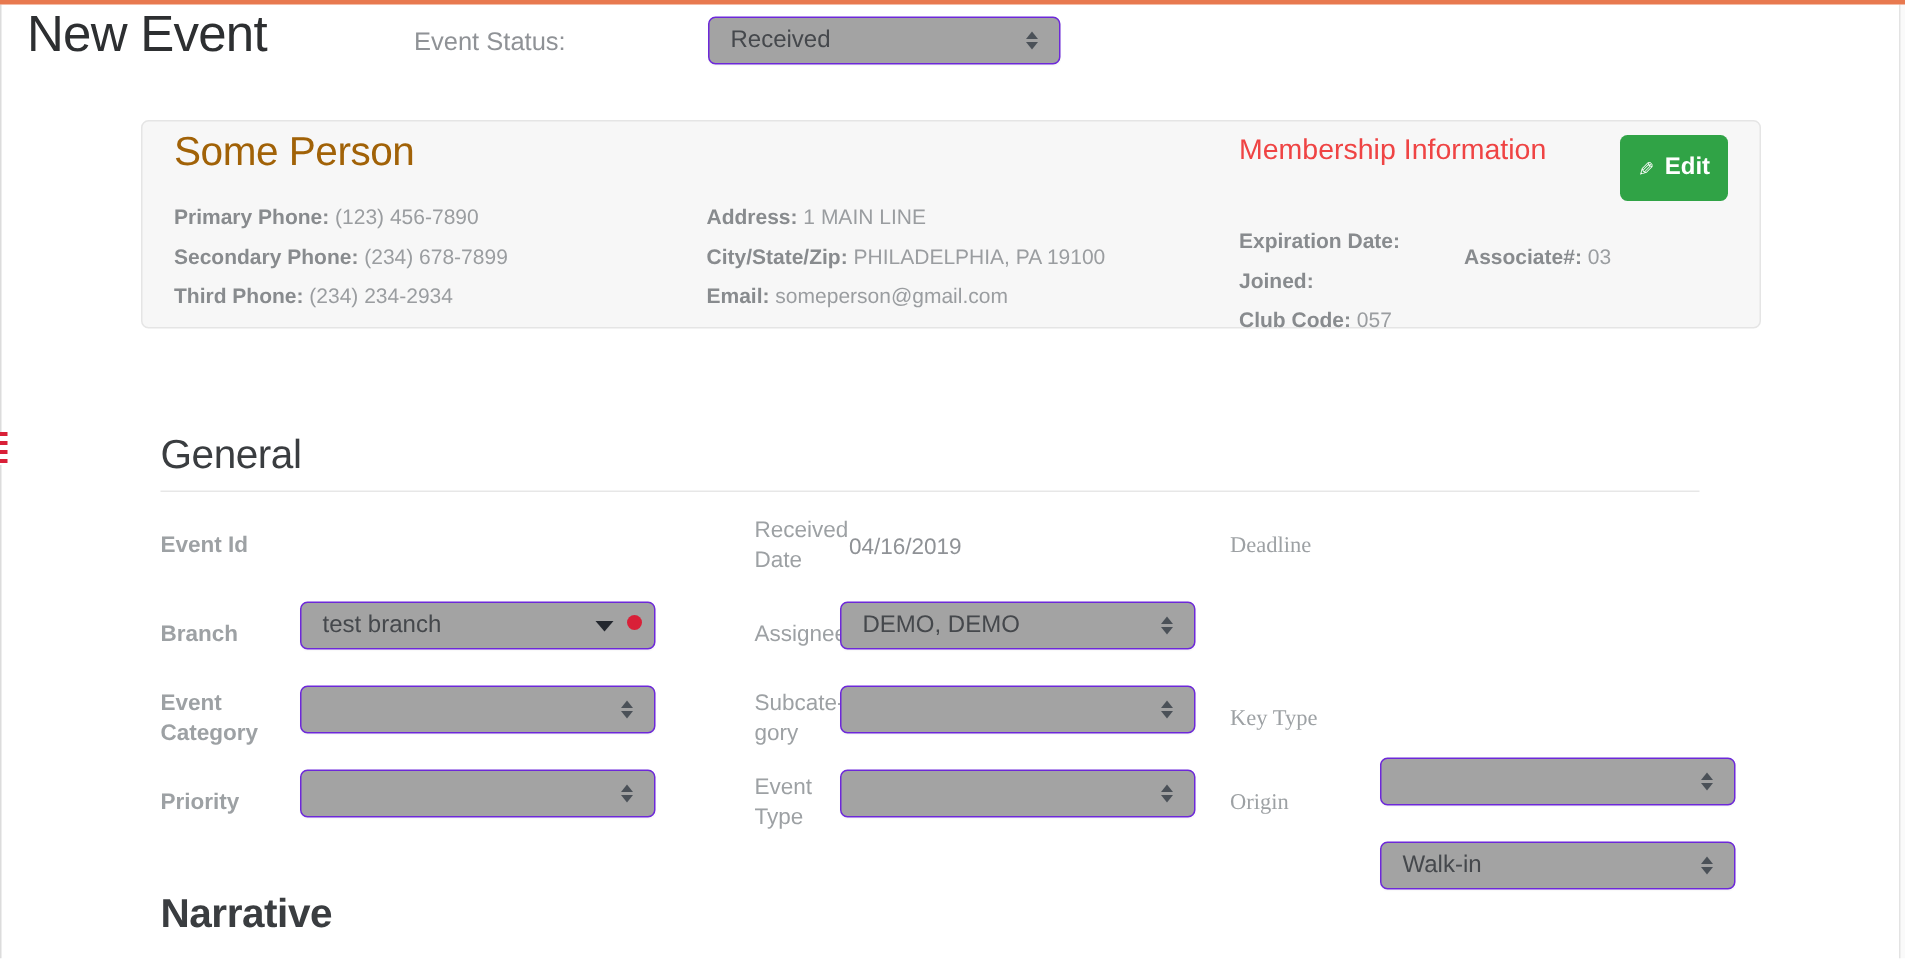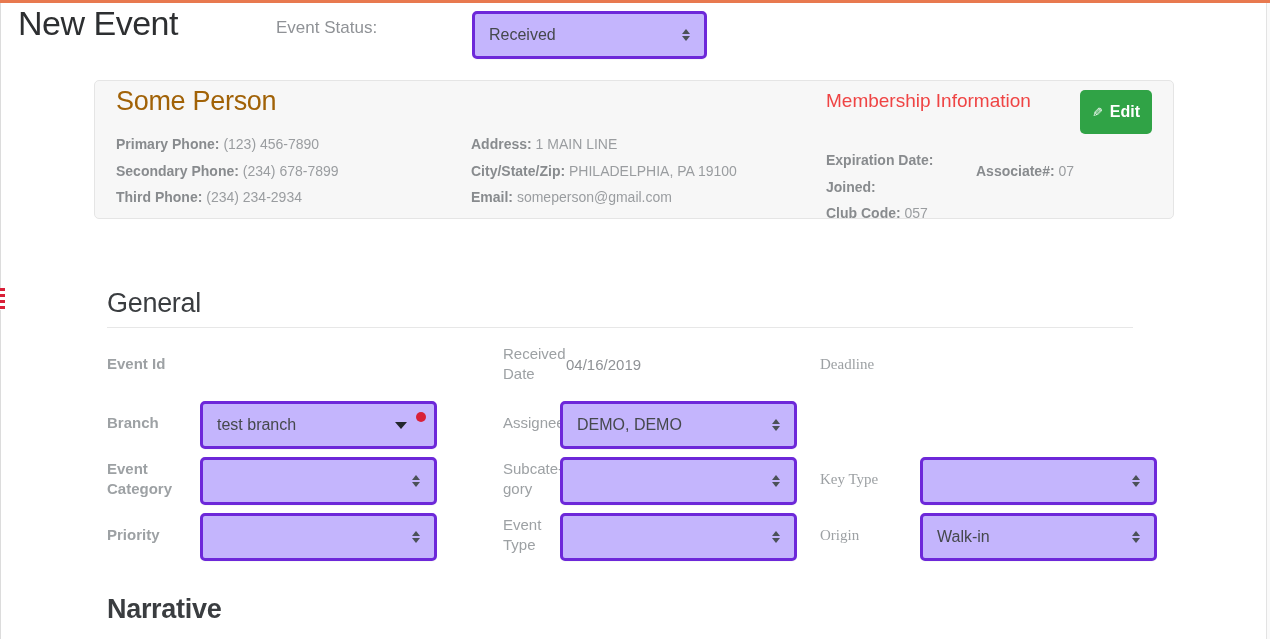--- a/index.html
+++ b/index.html
@@ -30,22 +30,22 @@
     font-size:34px; font-weight:300; color:#2d2f31; letter-spacing:-.5px;
   }
   .status-label {
     position:absolute; left:276px; top:18px;
     font-size:17px; color:#8f9296;
   }
 
   
   .sel {
     display:flex; align-items:center; justify-content:space-between;
-    height:48px; padding:0 14px;
-    background:#c4b5fd; border:3px solid #6d28d9; border-radius:5px;
+    height:32px; padding:0 14px;
+    background:#a3a3a3; border:1px solid #6d28d9; border-radius:5px;
     font-size:16px; color:#45484c; cursor:pointer;
     box-shadow:0 1px 1px rgba(0,0,0,.03);
   }
   .sel-arrows { display:flex; flex-direction:column; align-items:center; gap:2px; flex:0 0 auto; }
   .tri-up   { width:0; height:0; border-left:4px solid transparent; border-right:4px solid transparent; border-bottom:5px solid #4b5158; }
   .tri-down { width:0; height:0; border-left:4px solid transparent; border-right:4px solid transparent; border-top:5px solid #4b5158; }
   .status-select { position:absolute; left:472px; top:11px; width:235px; }
 
   
   .person-card {
@@ -84,21 +84,21 @@
   .general-grid {
     margin-top:11px;
     display:grid; width:1050px;
     grid-template-columns:93px 237px 30px 93px 237px 23px 100px 237px;
     grid-template-rows:50px 44px 44px 44px;
     row-gap:12px;
   }
   .f-label { display:flex; flex-direction:column; justify-content:center; font-size:15px; line-height:20px; color:#9da1a4; }
   .f-value { display:flex; align-items:center; font-size:15px; color:#8f9296; padding-left:6px; }
   .c1 { grid-column:1;font-weight:bold; } .c2 { grid-column:2; } .c4 { grid-column:4;margin-left:36px; }
-  .c5 { grid-column:5; } .c7 { grid-column:7;font-family:Liberation Serif, serif; } .c8 { grid-column:8; }
+  .c5 { grid-column:5; } .c7 { grid-column:7;font-family:Liberation Serif, serif; } .c8 { grid-column:8;margin-top:48px; }
 
   
   .branch-sel { position:relative; padding-right:27px; }
   .caret-down { width:0; height:0; border-left:6px solid transparent; border-right:6px solid transparent; border-top:7px solid #23272e; }
   .required-dot {
     position:absolute; right:8px; top:8px; width:10px; height:10px;
     border-radius:50%; background:var(--required-dot-red,#d92038);
   }
 </style>
 </head>
@@ -136,21 +136,21 @@
 
   <div class="membership-heading">Membership Information</div>
 
   <div class="info-col col-membership">
     <div class="kv"><b>Expiration Date:</b></div>
     <div class="kv"><b>Joined:</b></div>
     <div class="kv"><b>Club Code:</b> <span>057</span></div>
   </div>
 
   <div class="info-col col-membership2">
-    <div class="kv"><b>Associate#:</b> <span>07</span></div>
+    <div class="kv"><b>Associate#:</b> <span>03</span></div>
   </div>
 
   <button class="edit-button">
     <span class="pencil">✎</span>
     <span>Edit</span>
   </button>
 </div>
 
 <div class="section" id="general-section">
   <h2>General</h2>

